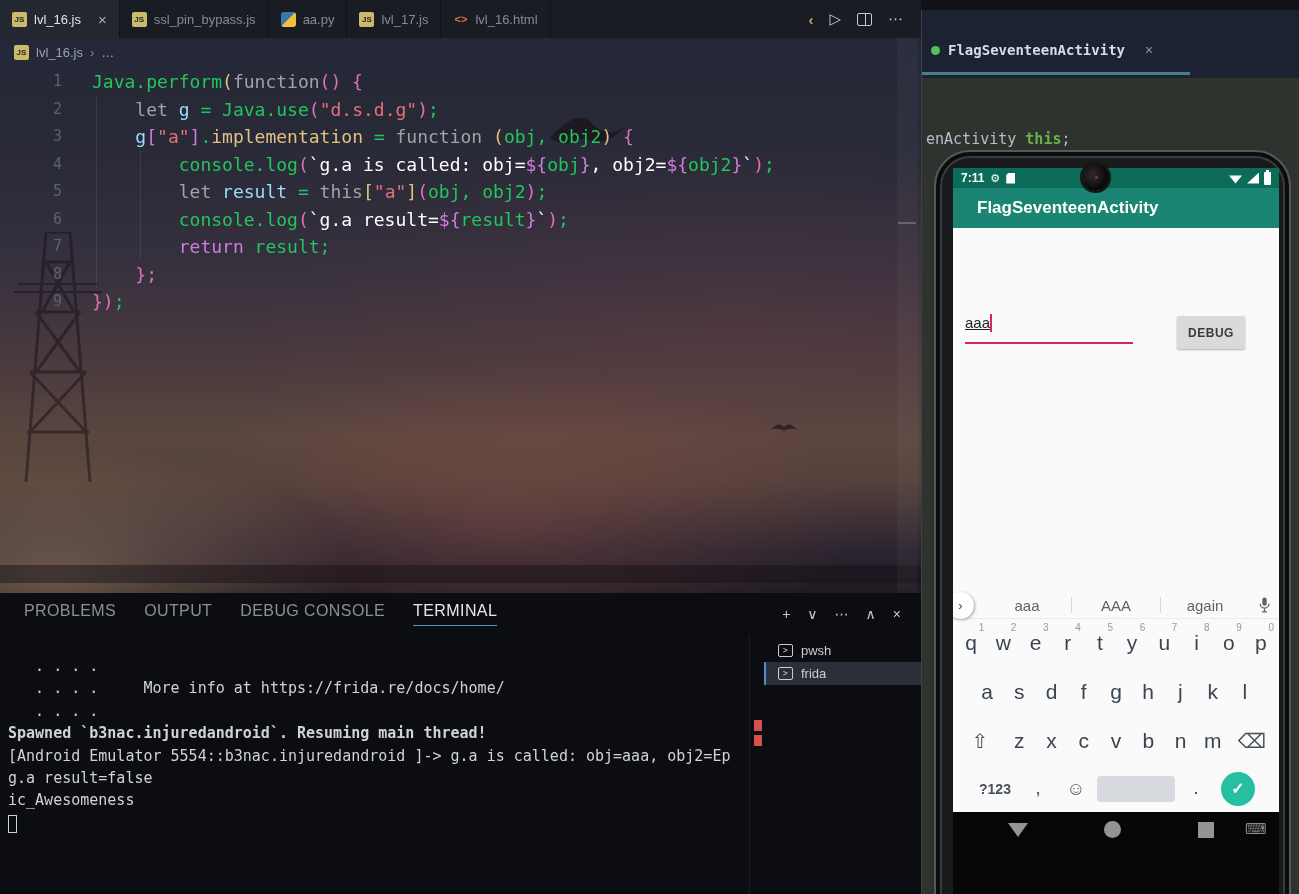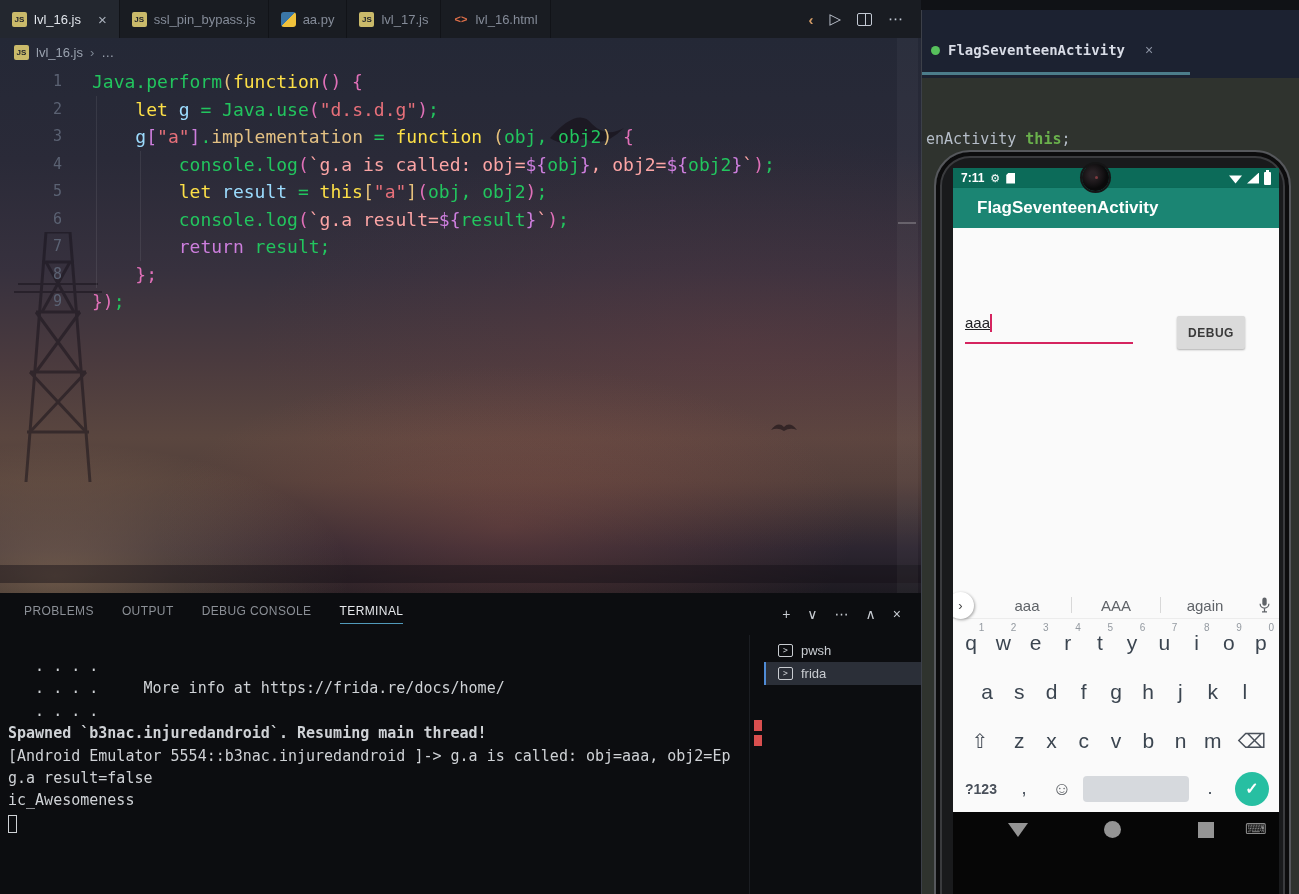--- a/index.html
+++ b/index.html
@@ -40,31 +40,31 @@
       radial-gradient(ellipse 500px 230px at 55% 88%, rgba(170,92,80,0.30), transparent 70%),
       radial-gradient(ellipse 700px 300px at 80% 55%, rgba(120,62,70,0.22), transparent 70%),
       linear-gradient(180deg,#242836 0%,#2a2a38 22%,#37313e 42%,#4a3a3e 58%,#5a463f 72%,#513f3a 80%,#2c2530 92%,#1d1a21 100%);}
   #wallpaper .band{position:absolute;left:0;right:0;top:527px;height:18px;background:rgba(20,16,22,0.45);}
   .silhouette{position:absolute;opacity:.6;}
   #gutter{position:absolute;left:0;top:30px;width:62px;text-align:right;z-index:2;
     font-family:"DejaVu Sans Mono",monospace;font-size:15px;color:#5b6273;}
   #gutter .ln{height:27.5px;line-height:27.5px;}
   #code{position:absolute;left:92px;top:30px;z-index:2;font-family:"DejaVu Sans Mono",monospace;font-size:18px;}
   #code .codeline{height:27.5px;line-height:27.5px;white-space:pre;margin:0;}
-  .tk-wh{color:#22c55e}.tk-blue{color:#fde047}.tk-lblue{color:#9cdcfe}.tk-str{color:#e8707a}
-  .tk-grn{color:#fca5a5}.tk-ylw{color:#e3c083}.tk-pnk{color:#e070b8}.tk-pur{color:#cd7edd}.tk-gold{color:#e5c07b}
+  .tk-wh{color:#22c55e}.tk-blue{color:#a3a3a3}.tk-lblue{color:#9cdcfe}.tk-str{color:#e8707a}
+  .tk-grn{color:#ffffff}.tk-ylw{color:#e3c083}.tk-pnk{color:#e070b8}.tk-pur{color:#cd7edd}.tk-gold{color:#e5c07b}
   .indent-guide{position:absolute;width:1px;background:rgba(255,255,255,0.08);z-index:2;}
   #editor-scrollbar{position:absolute;right:3px;top:0;width:21px;height:555px;background:rgba(255,255,255,0.035);z-index:2;}
   #editor-scrollbar .mark{position:absolute;left:1px;width:18px;height:2px;top:184px;background:rgba(255,255,255,0.22);}
 
   
   #panel{position:absolute;left:0;top:593px;width:921px;height:301px;background:#0c0d10;}
   #panel-header{position:absolute;left:0;top:0;width:100%;height:42px;display:flex;align-items:center;}
   #panel-tabs{display:flex;gap:28px;padding-left:24px;}
-  .ptab{font-size:12px;letter-spacing:.4px;color:#8b8f96;cursor:pointer;padding-bottom:6px;position:relative;}
+  .ptab{font-size:16px;letter-spacing:.4px;color:#8b8f96;cursor:pointer;padding-bottom:6px;position:relative;}
   .ptab.active{color:#e6e8eb;}
   .ptab.active:after{content:"";position:absolute;left:0;right:0;bottom:0;height:1.5px;background:#519aba;}
   #panel-actions{margin-left:auto;display:flex;align-items:center;gap:17px;padding-right:20px;color:#c8ccd2;}
   #panel-actions .pact{font-size:14px;cursor:pointer;line-height:1;}
 
   #terminal{position:absolute;left:8px;top:62px;width:740px;bottom:0;overflow:hidden;
     font-family:"DejaVu Sans Mono",monospace;font-size:15px;color:#cfd2d6;}
   #terminal pre{margin:0;height:22.4px;line-height:22.4px;white-space:pre;font-family:inherit;}
   #terminal pre.bold{font-weight:bold;}
   #term-cursor{width:9px;height:18px;border:1px solid #cfd2d6;margin-top:3px;}
@@ -132,21 +132,21 @@
     color:#3b4550;}
   .krow{display:flex;align-items:center;}
   #krow1{height:48px;padding:0 2px;}
   #krow1 .key{flex:1;position:relative;text-align:center;font-size:21px;cursor:pointer;}
   #krow1 .key sup{position:absolute;top:-9px;right:3px;font-size:10px;color:#949aa1;}
   #krow2{height:49px;padding:0 18px;}
   #krow2 .key{flex:1;text-align:center;font-size:21px;cursor:pointer;}
   #krow3{height:49px;padding:0 4px;}
   #krow3 .mod{width:46px;text-align:center;font-size:20px;color:#49505a;cursor:pointer;}
   #krow3 .key{flex:1;text-align:center;font-size:21px;cursor:pointer;}
-  #krow4{height:47px;padding:0 6px;gap:4px;}
+  #krow4{height:47px;padding:0 20px;gap:4px;}
   #krow4 .sym{width:44px;text-align:center;font-size:14px;font-weight:bold;color:#49505a;cursor:pointer;}
   #krow4 .small{width:34px;text-align:center;font-size:18px;cursor:pointer;}
   #krow4 .emoji{color:#5f6368;font-size:19px;}
   #spacebar{flex:1;height:26px;background:#d6d9dd;border-radius:4px;cursor:pointer;}
   #check-key{width:34px;height:34px;margin:0 4px;border-radius:50%;background:#27bfa2;color:#fff;
     display:flex;align-items:center;justify-content:center;font-size:16px;font-weight:bold;cursor:pointer;}
 
   
   #phone-nav{position:absolute;left:0;top:644px;width:100%;height:100px;background:#060606;}
   #nav-back{position:absolute;left:55px;top:11px;width:0;height:0;cursor:pointer;

